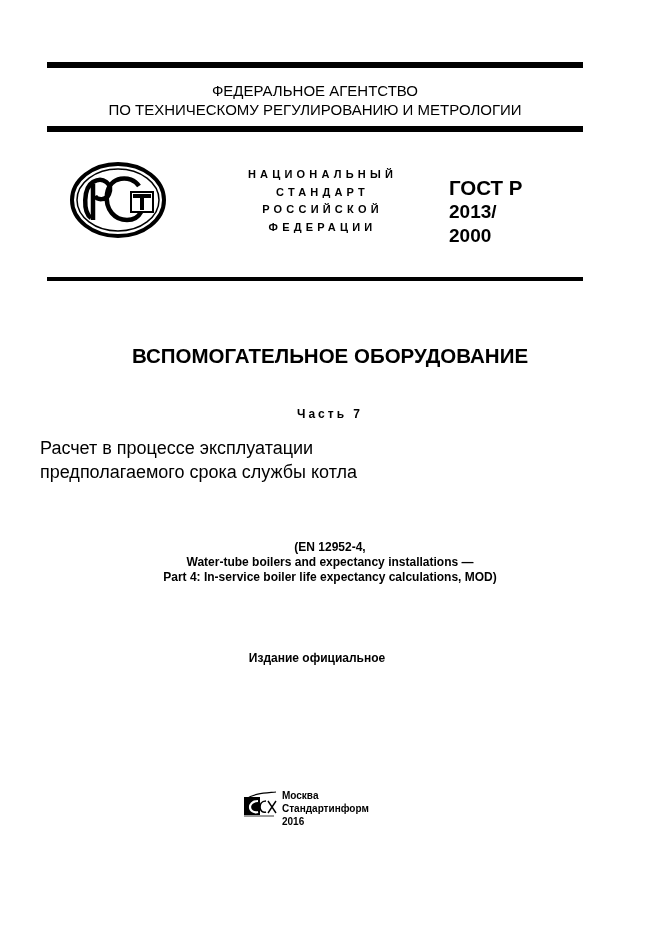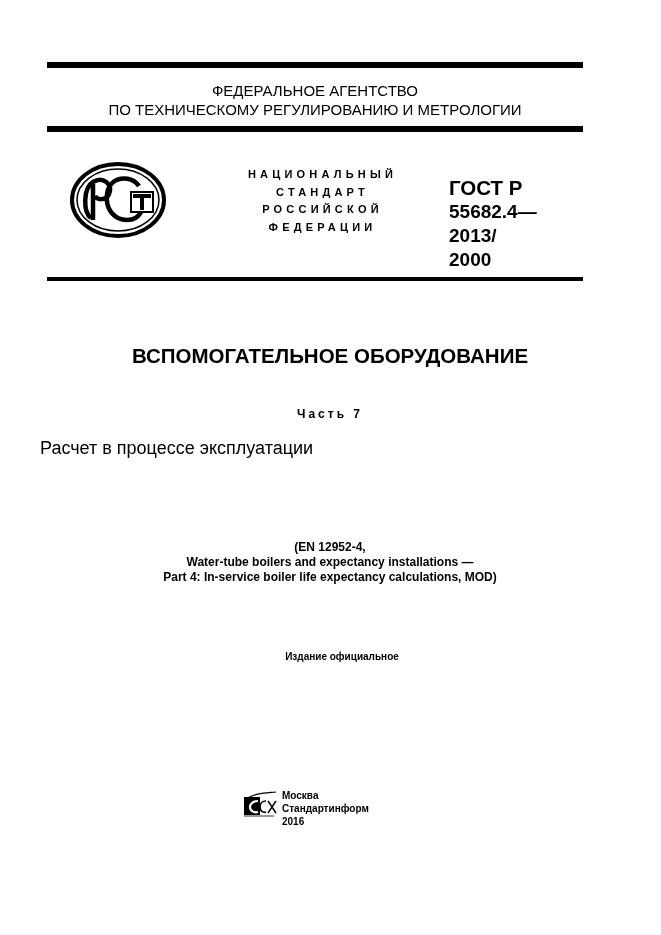--- a/index.html
+++ b/index.html
@@ -12,21 +12,21 @@
     .ag1 { top:82px; }
     .ag2 { top:101px; }
     .logo { position:absolute; left:69px; top:160px; width:98px; height:80px; }
     .national { position:absolute; left:235px; top:166px; width:175px; text-align:center; font-weight:bold; font-size:11px; letter-spacing:4.2px; line-height:17.5px; }
     .gost { position:absolute; left:449px; top:148px; font-weight:bold; font-size:19px; line-height:24px;margin-top:28px; }
     .gost .l1 { font-size:20.5px; }
     .title { position:absolute; left:40px; width:580px; text-align:center; font-weight:bold; font-size:20.5px; line-height:24px; top:344px; }
     .part { position:absolute; left:40px; width:580px; text-align:center; font-weight:bold; font-size:12px; letter-spacing:3px; top:407px; }
     .subtitle { position:absolute; left:40px; width:580px; text-align:left; font-weight:normal; font-size:18px; line-height:24px; top:436px; }
     .en { position:absolute; left:40px; width:580px; text-align:center; font-weight:bold; font-size:12px; line-height:15px; top:540px; }
-    .edition { position:absolute; left:52px; width:580px; text-align:center; font-weight:bold; font-size:10px; top:651px; }
+    .edition { position:absolute; left:27px; width:580px; text-align:center; font-weight:bold; font-size:12px; top:651px; }
     .publisher { position:absolute; left:282px; width:100px; text-align:left; font-weight:bold; font-size:10px; line-height:13px; top:789px; }
     .pub-logo { position:absolute; left:244px; top:791px; width:34px; height:26px; }
   </style>
 </head>
 <body>
 
 <div class="rule r1"></div>
 <div class="agency ag1">ФЕДЕРАЛЬНОЕ АГЕНТСТВО</div>
 <div class="agency ag2">ПО ТЕХНИЧЕСКОМУ РЕГУЛИРОВАНИЮ И МЕТРОЛОГИИ</div>
 <div class="rule r2"></div>
@@ -49,33 +49,33 @@
 
 <div class="national">
   <div>НАЦИОНАЛЬНЫЙ</div>
   <div>СТАНДАРТ</div>
   <div>РОССИЙСКОЙ</div>
   <div>ФЕДЕРАЦИИ</div>
 </div>
 
 <div class="gost">
   <div class="l1">ГОСТ Р</div>
-  <div>55682.4—</div>
   <div>2013/</div>
   <div>2000</div>
 </div>
 
 <div class="rule r3"></div>
 
 <div class="title">
   <div>ВСПОМОГАТЕЛЬНОЕ ОБОРУДОВАНИЕ</div>
 </div>
 <div class="part">Часть 7</div>
 <div class="subtitle">
   <div>Расчет в процессе эксплуатации</div>
+  <div>предполагаемого срока службы котла</div>
 </div>
 
 <div class="en">
   <div>(EN 12952-4,</div>
   <div>Water-tube boilers and expectancy installations —</div>
   <div>Part 4: In-service boiler life expectancy calculations, MOD)</div>
 </div>
 
 <div class="edition">Издание официальное</div>
 

